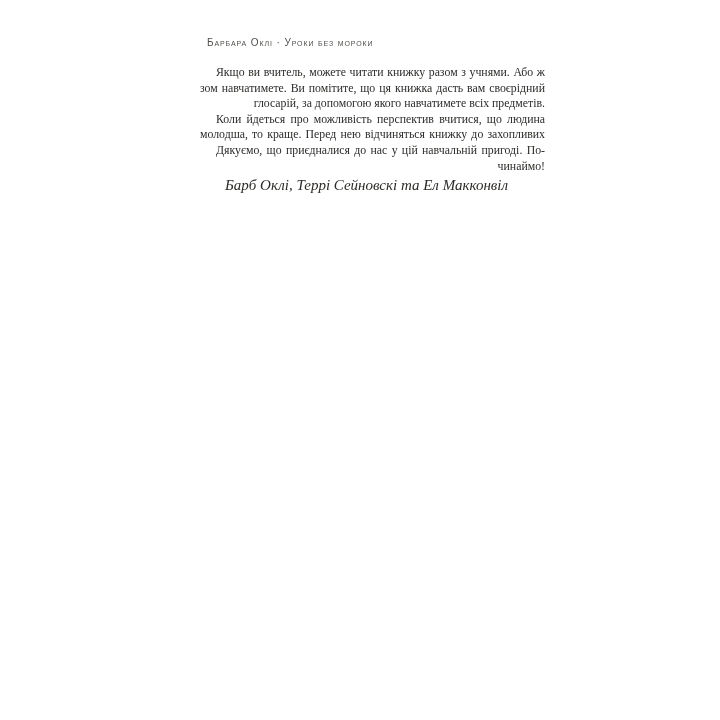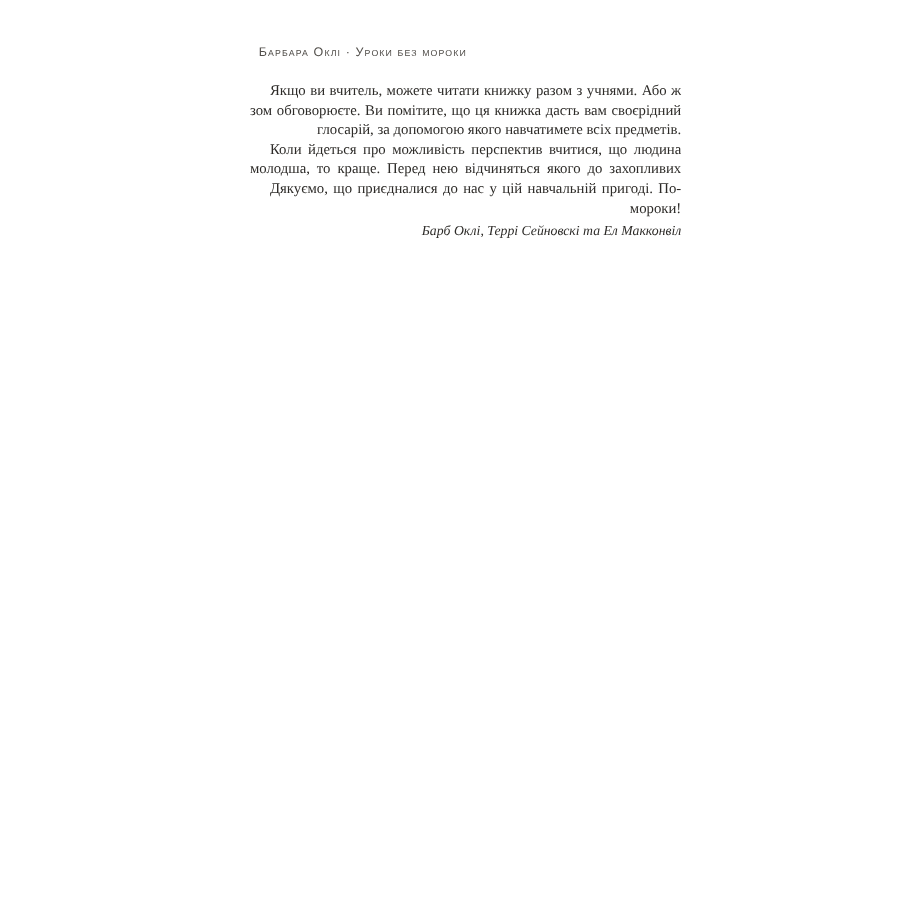--- a/index.html
+++ b/index.html
@@ -44,38 +44,38 @@
     text-align: justify;
     text-align-last: justify;
     margin-left: 12px;
   }
   .line.i {
     text-indent: 16px;
   }
   .signature {
     font-family: "Liberation Serif", serif;
     font-style: italic;
-    font-size: 11px;
+    font-size: 15px;
     line-height: 15.6px;
-    text-align: right;
+    text-align: center;
     margin-top: 4px;
     color: var(--fg, #2d2b28);
   }
 </style>
 </head>
 <body>
 
 <div class="page">
   <div class="running-header">Барбара Оклі · Уроки без мороки</div>
 
   <div class="text-block">
     <div id="body-lines">
         <div class="line j i">Якщо ви вчитель, можете читати книжку разом з учнями. Або ж</div>
-        <div class="line j">зом обговорюєте. Ви помітите, що ця книжка дасть вам своєрідний</div>
+        <div class="line j">зом навчатимете. Ви помітите, що ця книжка дасть вам своєрідний</div>
         <div class="line">глосарій, за допомогою якого навчатимете всіх предметів.</div>
         <div class="line j i">Коли йдеться про можливість перспектив вчитися, що людина</div>
-        <div class="line j">молодша, то краще. Перед нею відчиняться якого до захопливих</div>
+        <div class="line j">молодша, то краще. Перед нею відчиняться книжку до захопливих</div>
         <div class="line j i">Дякуємо, що приєдналися до нас у цій навчальній пригоді. По-</div>
-        <div class="line">мороки!</div>
+        <div class="line">чинаймо!</div>
       </div>
     <div class="signature">Барб Оклі, Террі Сейновскі та Ел Макконвіл</div>
   </div>
 </div>
 
 </body></html>

